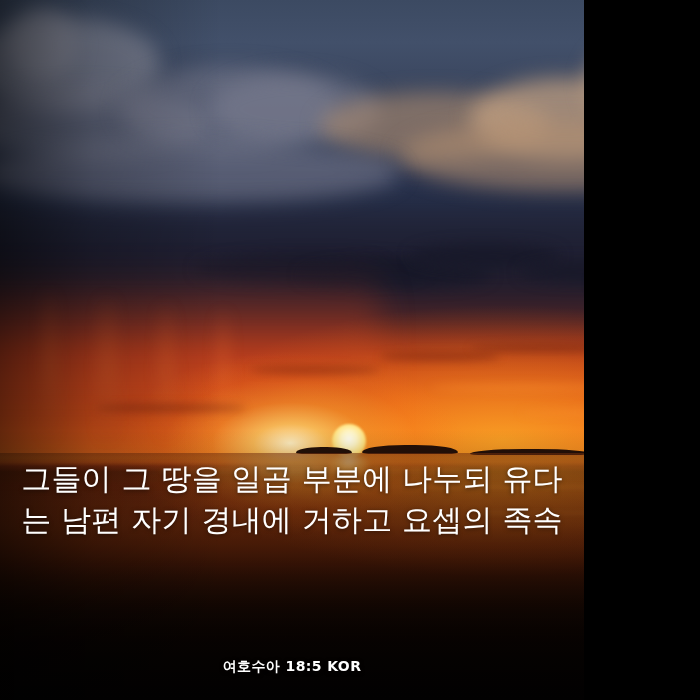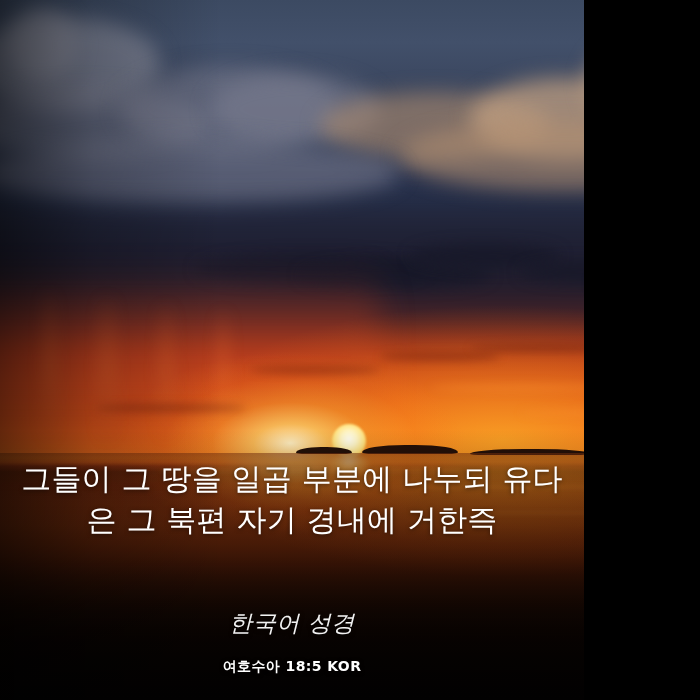--- a/index.html
+++ b/index.html
@@ -351,20 +351,19 @@
       <div class="rf-sail-main"></div>
       <div class="rf-sail-jib"></div>
     </div>
   </div>
 
   <div class="scrim"></div>
   <div class="layer scrim-left"></div>
 
   <div class="verse">
     <span class="verse-line">그들이 그 땅을 일곱 부분에 나누되 유다</span>
-    <span class="verse-line">은 그 북편 자기 경내에 거한즉</span>
+    <span class="verse-line">는 남편 자기 경내에 거하고 요셉의 족속</span>
   </div>
 
-  <div class="translation">한국어 성경</div>
 
   <div class="reference">여호수아 18:5 KOR</div>
 
 </div>
 
 </body></html>

